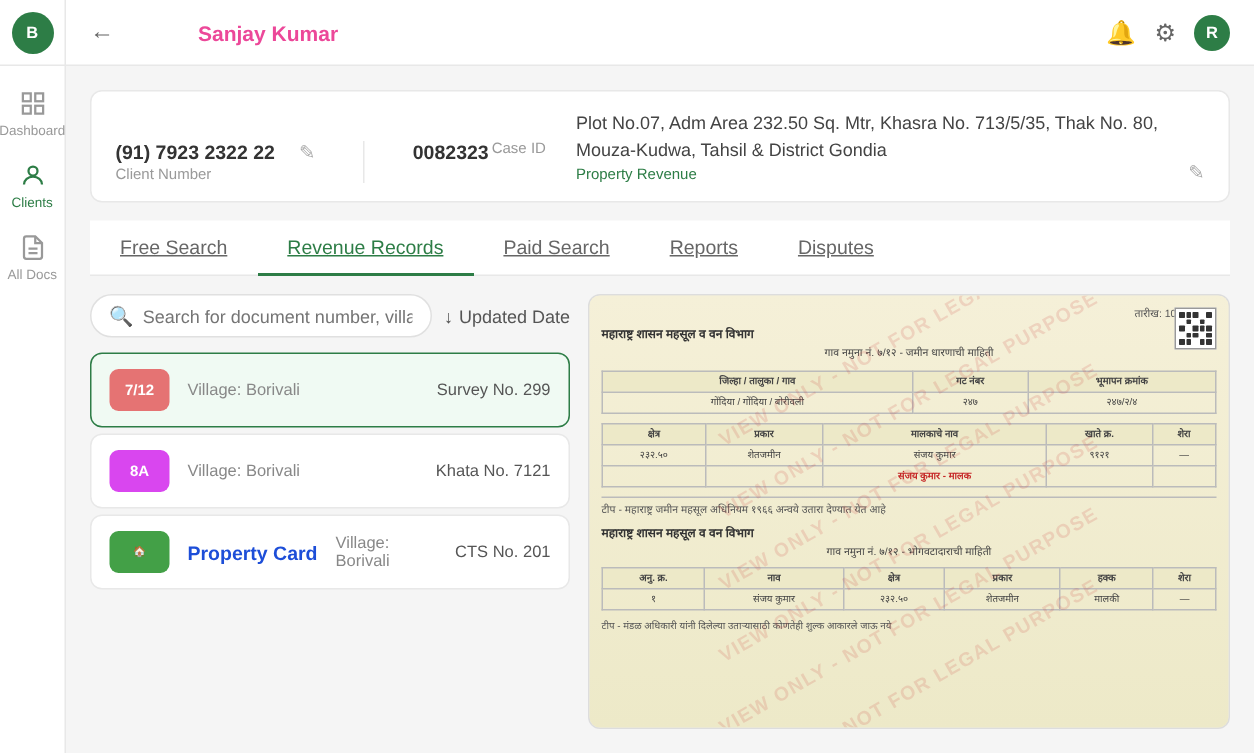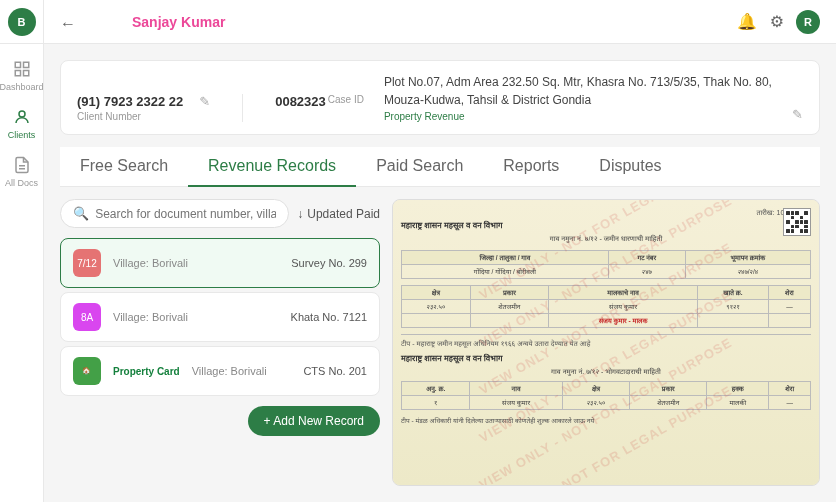--- a/index.html
+++ b/index.html
@@ -70,22 +70,22 @@
     .property-main { font-size: 12px; color: #444; line-height: 1.5; }
     .property-schedule { font-size: 10px; color: #2d7d46; margin-top: 2px; }
     .edit-icon { color: #aaa; cursor: pointer; font-size: 13px; }
 
     
     .tabs {
       display: flex; border-bottom: 1px solid #e8e8e8; background: #fff;
       margin: 0 0 12px 0;
     }
     .tab {
-      padding: 10px 20px; font-size: 16px; color: #666; cursor: pointer;
-      border-bottom: 2px solid transparent; margin-bottom: -1px;
+      padding: 10px 20px; font-size: 13px; color: #666; cursor: pointer;
+      border-bottom: 2px solid transparent; margin-bottom: -1px; text-decoration: underline;
     }
     .tab.active { color: #2d7d46; border-bottom: 2px solid #2d7d46; font-weight: 500; }
 
     
     .records-area { display: flex; flex: 1; gap: 12px; overflow: hidden; }
 
     
     .records-left { width: 320px; display: flex; flex-direction: column; gap: 10px; }
 
     .search-filter-row { display: flex; align-items: center; justify-content: space-between; gap: 8px; }
@@ -103,30 +103,30 @@
       cursor: pointer; white-space: nowrap;
     }
 
     .record-list { display: flex; flex-direction: column; gap: 4px; }
     .record-item {
       background: #fff; border: 1px solid #e8e8e8; border-radius: 8px;
       padding: 10px 12px; display: flex; align-items: center; gap: 12px; cursor: pointer;
     }
     .record-item.selected { background: #f0faf3; border-color: #2d7d46; }
     .record-badge {
-      width: 28px; height: 28px; border-radius: 6px;
+      width: 40px; height: 28px; border-radius: 6px;
       display: flex; align-items: center; justify-content: center;
-      font-size: 10px; font-weight: 400; color: #fff;
+      font-size: 10px; font-weight: 700; color: #fff;
       flex-shrink: 0;
       text-align: right;
     }
     .badge-pink { background: #e57373; }
     .badge-orange { background: #d946ef; }
     .badge-green { background: #43a047; }
-    .record-name { font-size: 10px; font-weight: 600; color: #15803d; min-width: 60px; }
+    .record-name { font-size: 13px; font-weight: 600; color: #1d4ed8; min-width: 60px; }
     .record-village { font-size: 11px; color: #888; flex: 1; }
     .record-ref { font-size: 11px; color: #555; }
 
     .add-btn {
       background: #2d7d46; color: #fff; border: none; border-radius: 20px;
       padding: 8px 16px; font-size: 12px; font-weight: 500; cursor: pointer;
       display: flex; align-items: center; gap: 4px; white-space: nowrap;
     }
 
     
@@ -259,21 +259,21 @@
     <div class="records-area">
 
       <div class="records-left">
         <div class="search-filter-row">
           <div class="search-box">
             <span class="search-icon">🔍</span>
             <input type="text" placeholder="Search for document number, village name" style="">
           </div>
           <div class="filter-btn">
             <span>↓</span>
-            <span>Updated Paid</span>
+            <span>Updated Date</span>
           </div>
         </div>
 
         <div class="record-list">
           <div class="record-item selected">
             <div class="record-badge badge-pink">7/12</div>
             <span class="record-village">Village: Borivali</span>
             <span class="record-ref">Survey No. 299</span>
           </div>
           <div class="record-item">
@@ -282,23 +282,20 @@
             <span class="record-ref">Khata No. 7121</span>
           </div>
           <div class="record-item">
             <div class="record-badge badge-green" style="font-size:7px;padding:2px;">🏠</div>
             <span class="record-name">Property Card</span>
             <span class="record-village">Village: Borivali</span>
             <span class="record-ref">CTS No. 201</span>
           </div>
         </div>
 
-        <div style="display:flex;justify-content:flex-end;">
-          <button class="add-btn">+ Add New Record</button>
-        </div>
       </div>
 
       <div class="doc-preview">
         <div class="doc-inner">
           <div class="doc-content">
             <div class="doc-date">तारीख: 10.11.2023</div>
             <div class="doc-title">महाराष्ट्र शासन महसूल व वन विभाग</div>
             <div class="doc-subtitle">गाव नमुना नं. ७/१२ - जमीन धारणाची माहिती</div>
 
             <div class="doc-qr">

